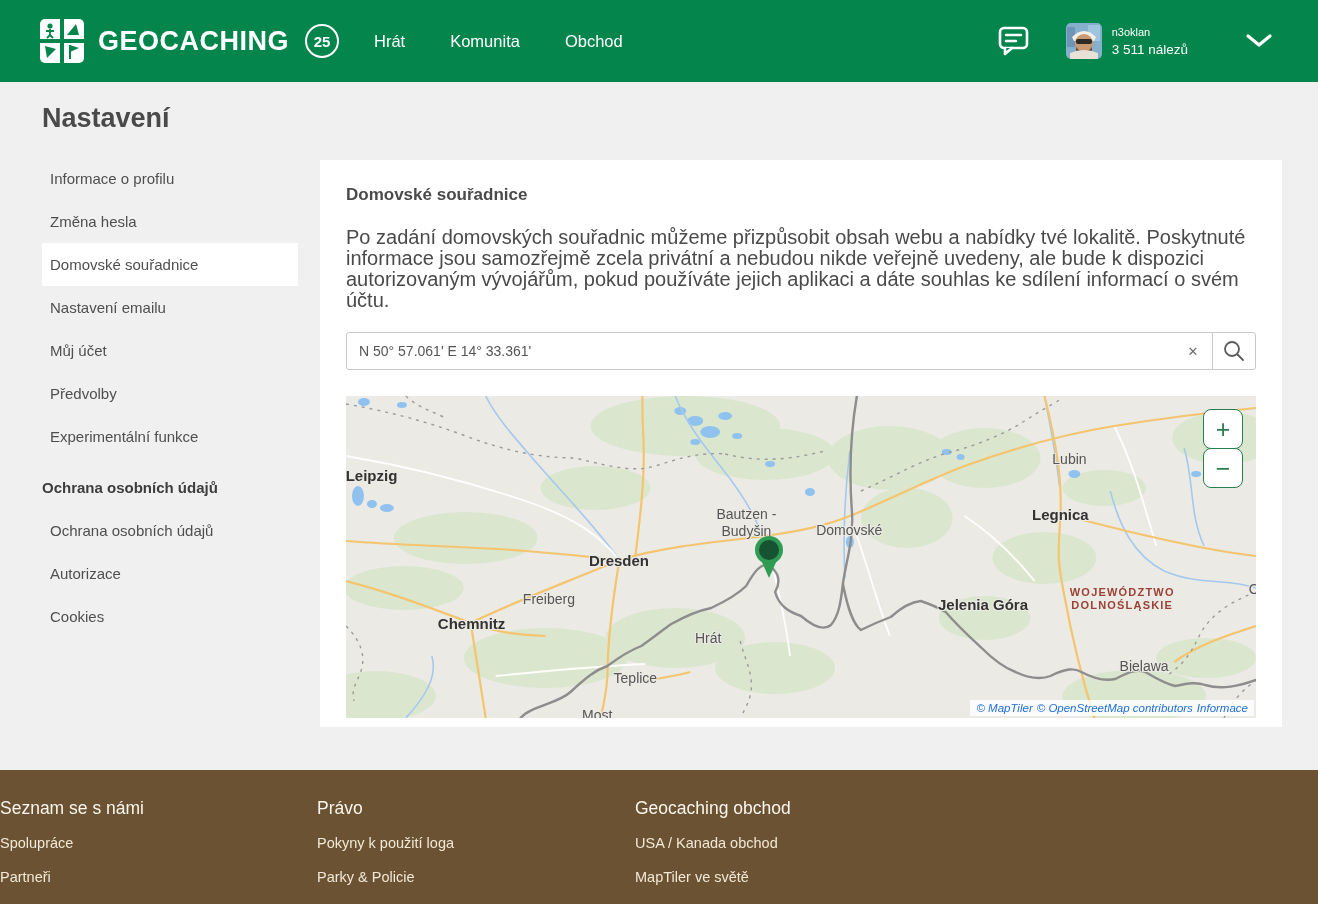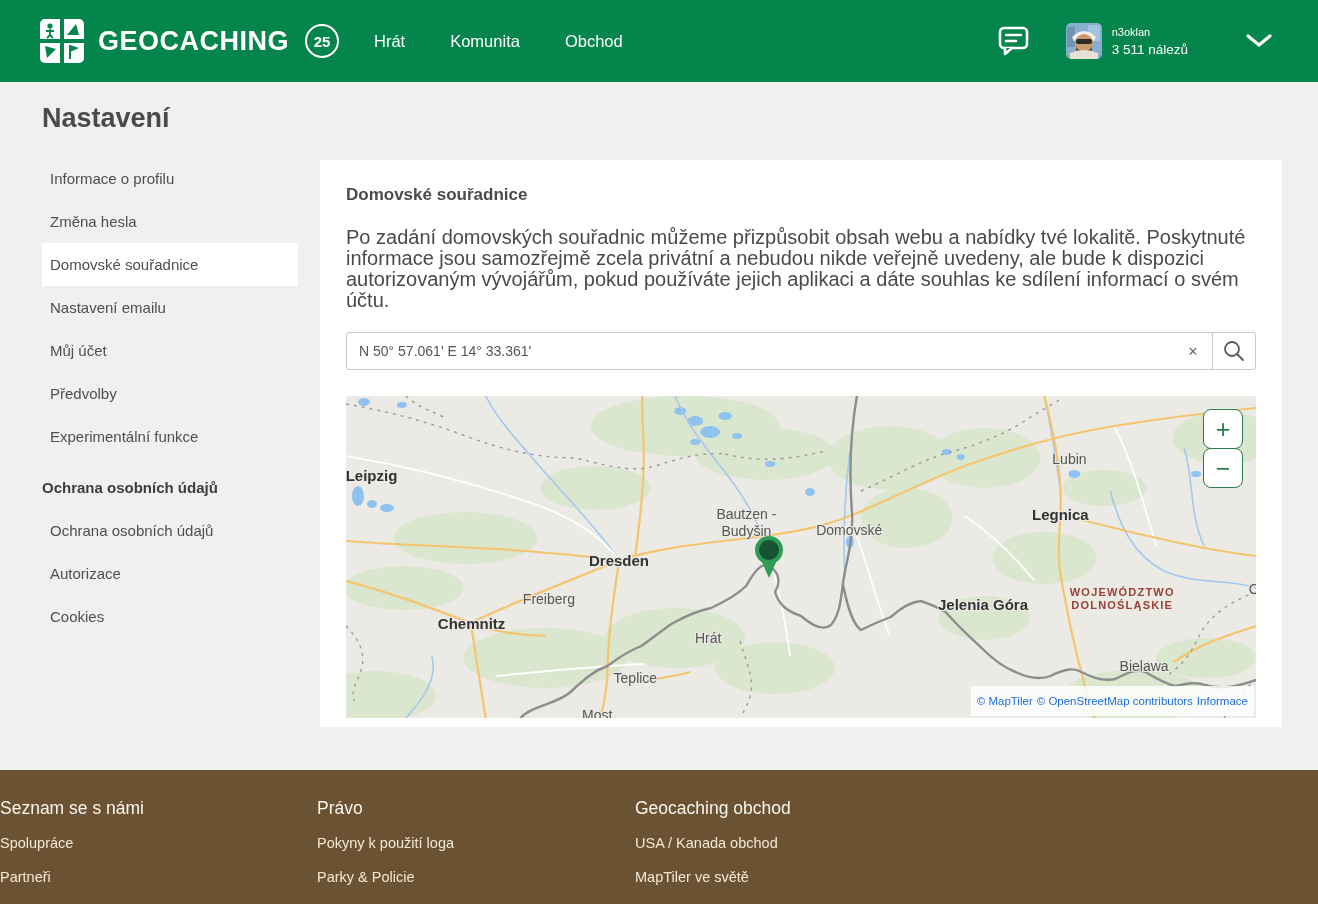--- a/index.html
+++ b/index.html
@@ -58,21 +58,21 @@
                text-shadow:-1px -1px 0 #ebeae5,1px -1px 0 #ebeae5,-1px 1px 0 #ebeae5,1px 1px 0 #ebeae5; }
   .map-label.bold { font-weight:bold; font-size:15px; color:#333; }
   .map-label.region { font-weight:bold; font-size:11px; letter-spacing:1.2px; color:#9c4136; }
   .marker { position:absolute; left:46.5%; top:58.5%; transform:translate(-50%,-100%); }
   .zoom-controls { position:absolute; right:13px; top:13px; display:flex; flex-direction:column; }
   .zoom-btn { width:40px; height:40px; background:#fff; border:1px solid #2a7d4e; border-radius:8px;
               color:#2a7d4e; font-size:25px; line-height:1; cursor:pointer;
               display:flex; align-items:center; justify-content:center; }
   .zoom-btn + .zoom-btn { margin-top:-1px; }
   .attribution { position:absolute; right:2px; bottom:2px; background:rgba(255,255,255,0.82);
-                 padding:9px 6px; font-size:11.5px; white-space:nowrap; }
+                 padding:2px 6px; font-size:11.5px; white-space:nowrap;font-style:italic; }
   .attr-link { color:#1e6fd9; text-decoration:none; cursor:pointer; margin-right:4px; }
   .attr-link:last-child { margin-right:0; }
 
   
   .footer { position:absolute; left:0; bottom:0; width:1318px; height:134px;
             background:#6A5233; overflow:hidden; display:flex; padding-top:28px; }
   .fcol:nth-child(1) { width:317px; }
   .fcol:nth-child(2) { width:318px; }
   .fcol:nth-child(3) { width:265px; }
   .fcol:nth-child(4) { flex:1; }

